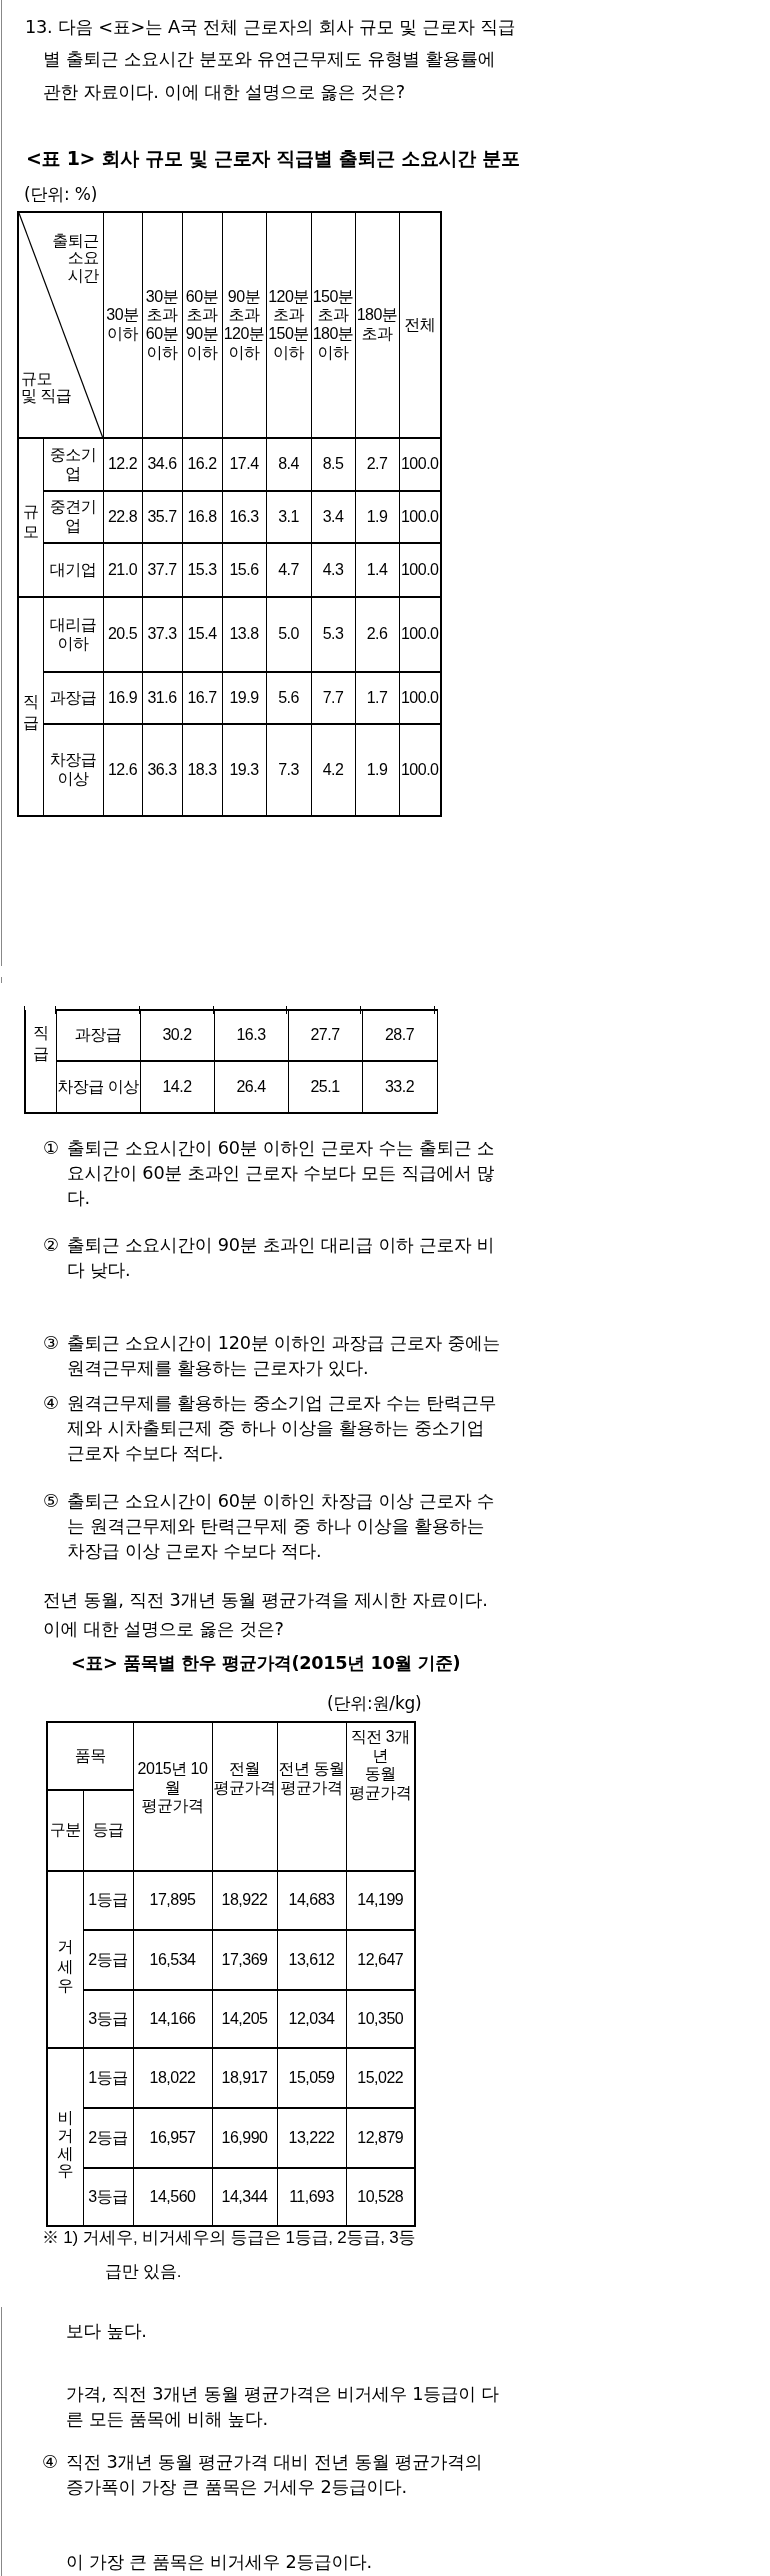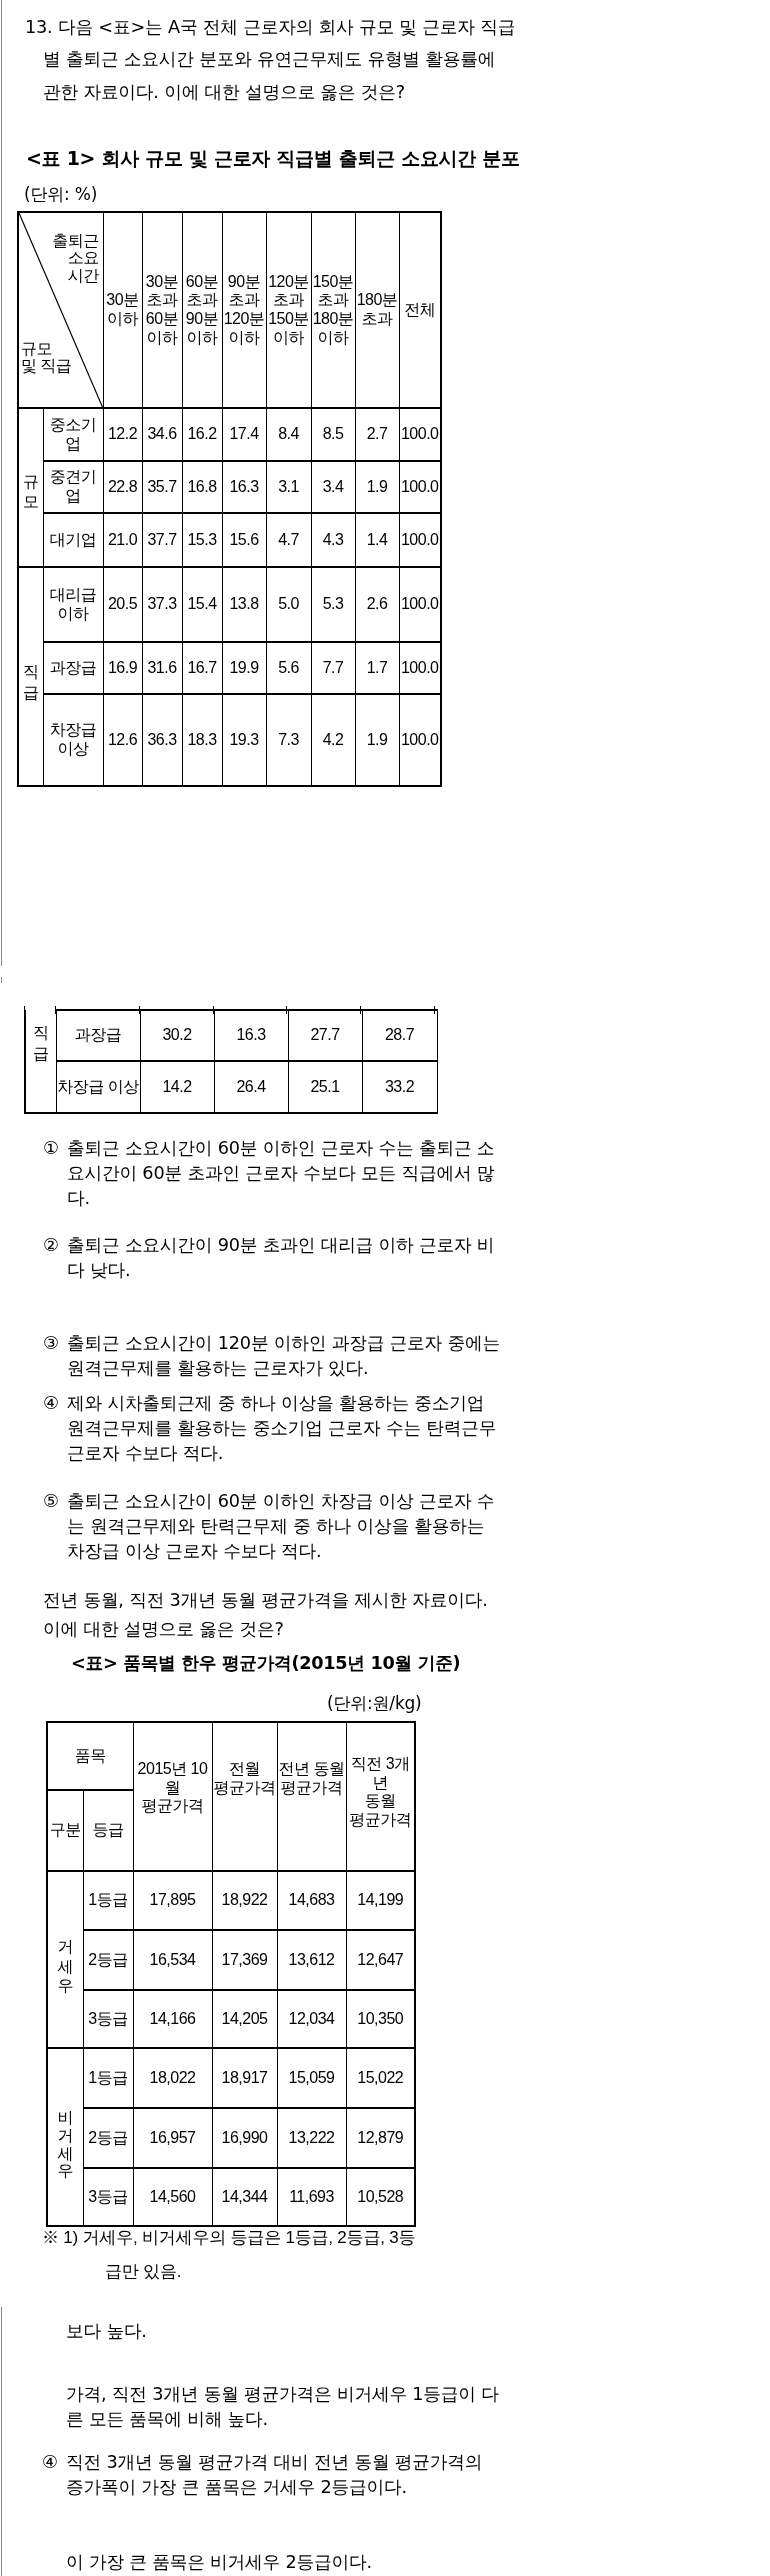--- a/index.html
+++ b/index.html
@@ -50,21 +50,21 @@
       <col style="width:39px">
       <col style="width:40px">
     <col style="width:40px">
       <col style="width:44px">
       <col style="width:45px">
       <col style="width:44px">
     <col style="width:44px">
       <col style="width:42px">
   </colgroup>
   <tbody>
-      <tr style="height:196px;">
+      <tr style="height:226px;">
     <td colspan="2" class="diag">
       <svg viewBox="0 0 100 100" preserveAspectRatio="none">
             <line x1="0" y1="0" x2="100" y2="100" stroke="#000" stroke-width="1.2" vector-effect="non-scaling-stroke"></line>
           </svg>
       <div class="tr">
         <div>출퇴근</div>
         <div>소요</div>
         <div>시간</div>
       </div>
       <div class="bl">
@@ -240,22 +240,22 @@
   <div>출퇴근 소요시간이 90분 초과인 대리급 이하 근로자 비</div>
   <div>다 낮다.</div>
 </div>
 <div class="opt" style="top:1331px;">
   <span class="num">③</span>
   <div>출퇴근 소요시간이 120분 이하인 과장급 근로자 중에는</div>
   <div>원격근무제를 활용하는 근로자가 있다.</div>
 </div>
 <div class="opt" style="top:1391px;">
   <span class="num">④</span>
+  <div>원격근무제를 활용하는 중소기업 근로자 수는 탄력근무</div>
   <div>제와 시차출퇴근제 중 하나 이상을 활용하는 중소기업</div>
-  <div>원격근무제를 활용하는 중소기업 근로자 수는 탄력근무</div>
   <div>근로자 수보다 적다.</div>
 </div>
 <div class="opt" style="top:1489px;">
   <span class="num">⑤</span>
   <div>출퇴근 소요시간이 60분 이하인 차장급 이상 근로자 수</div>
   <div>는 원격근무제와 탄력근무제 중 하나 이상을 활용하는</div>
   <div>차장급 이상 근로자 수보다 적다.</div>
 </div>
 
 <div class="abs txt" style="left:43px;top:1590px;">전년 동월, 직전 3개년 동월 평균가격을 제시한 자료이다.</div>
@@ -281,21 +281,21 @@
           <div>평균가격</div>
         </td>
     <td rowspan="2" style="vertical-align:top;padding-top:37px;">
           <div>전월</div>
           <div>평균가격</div>
         </td>
     <td rowspan="2" style="vertical-align:top;padding-top:37px;">
           <div>전년 동월</div>
           <div>평균가격</div>
         </td>
-    <td rowspan="2" style="vertical-align:top;padding-top:32px;">
+    <td rowspan="2" style="vertical-align:top;padding-top:5px;">
           <div>직전 3개년</div>
           <div>동월</div>
           <div>평균가격</div>
         </td>
   </tr>
   <tr style="height:81px;">
     <td>구분</td>
     <td>등급</td>
   </tr>
 

